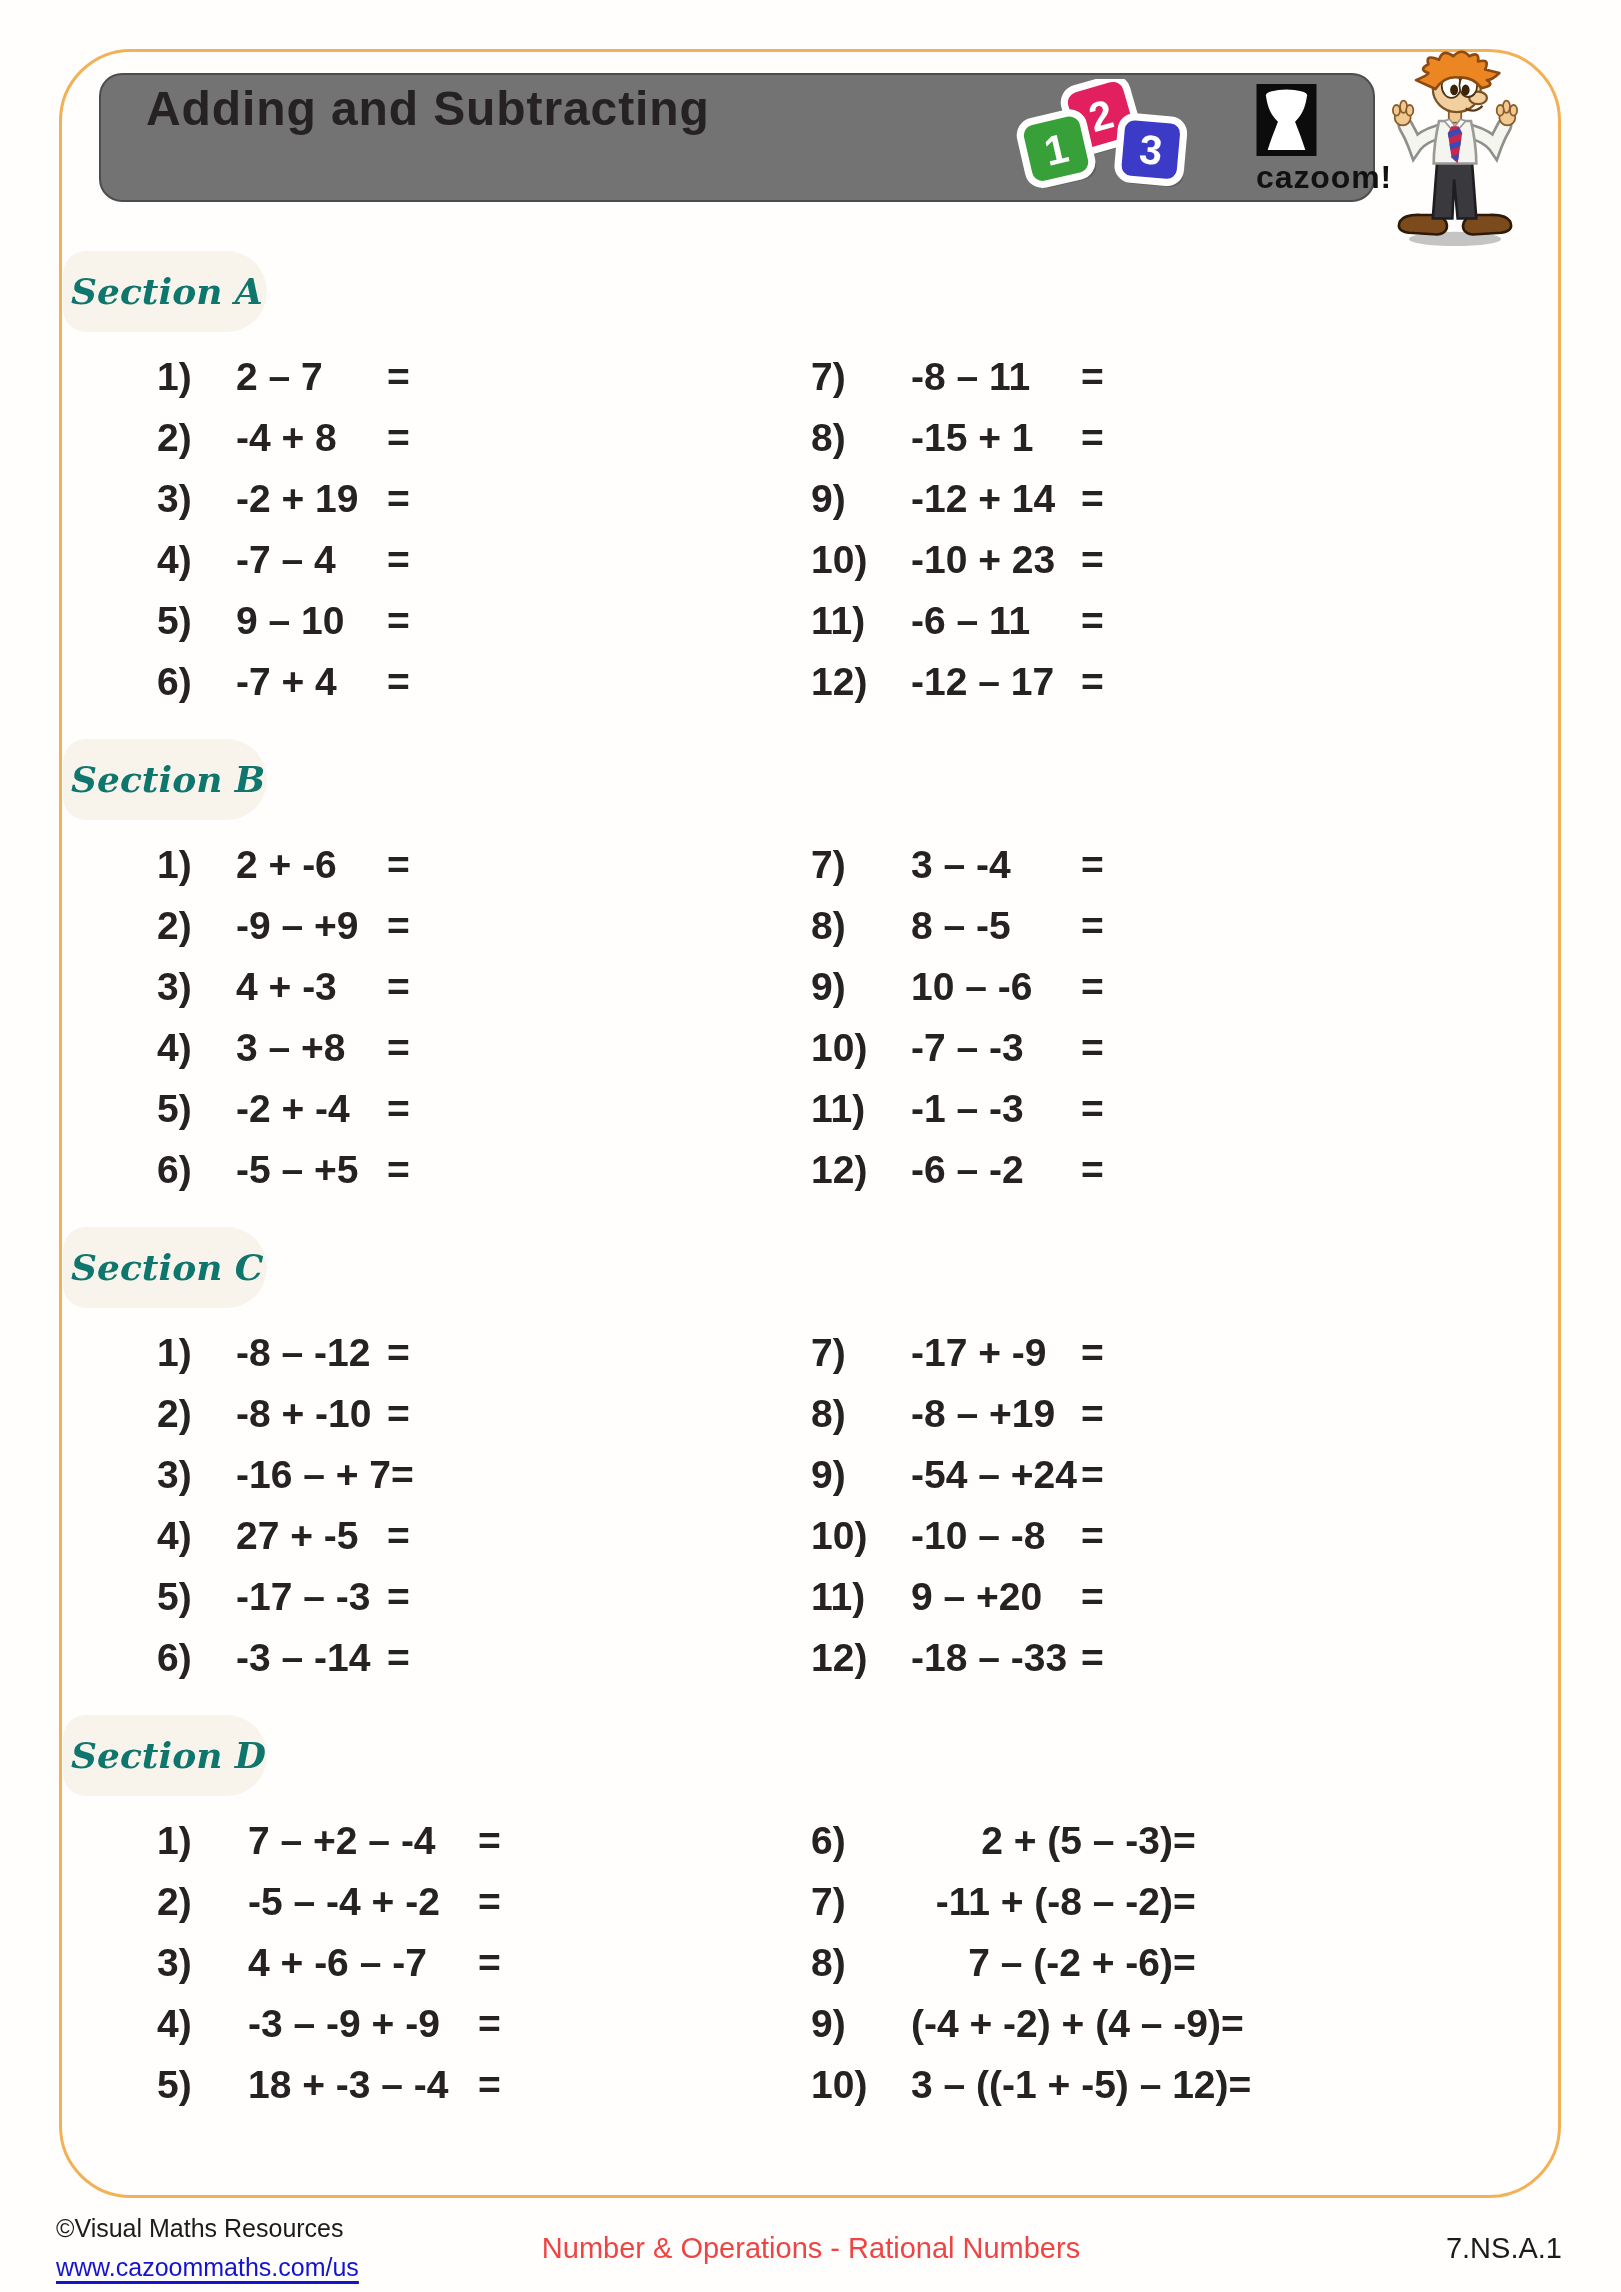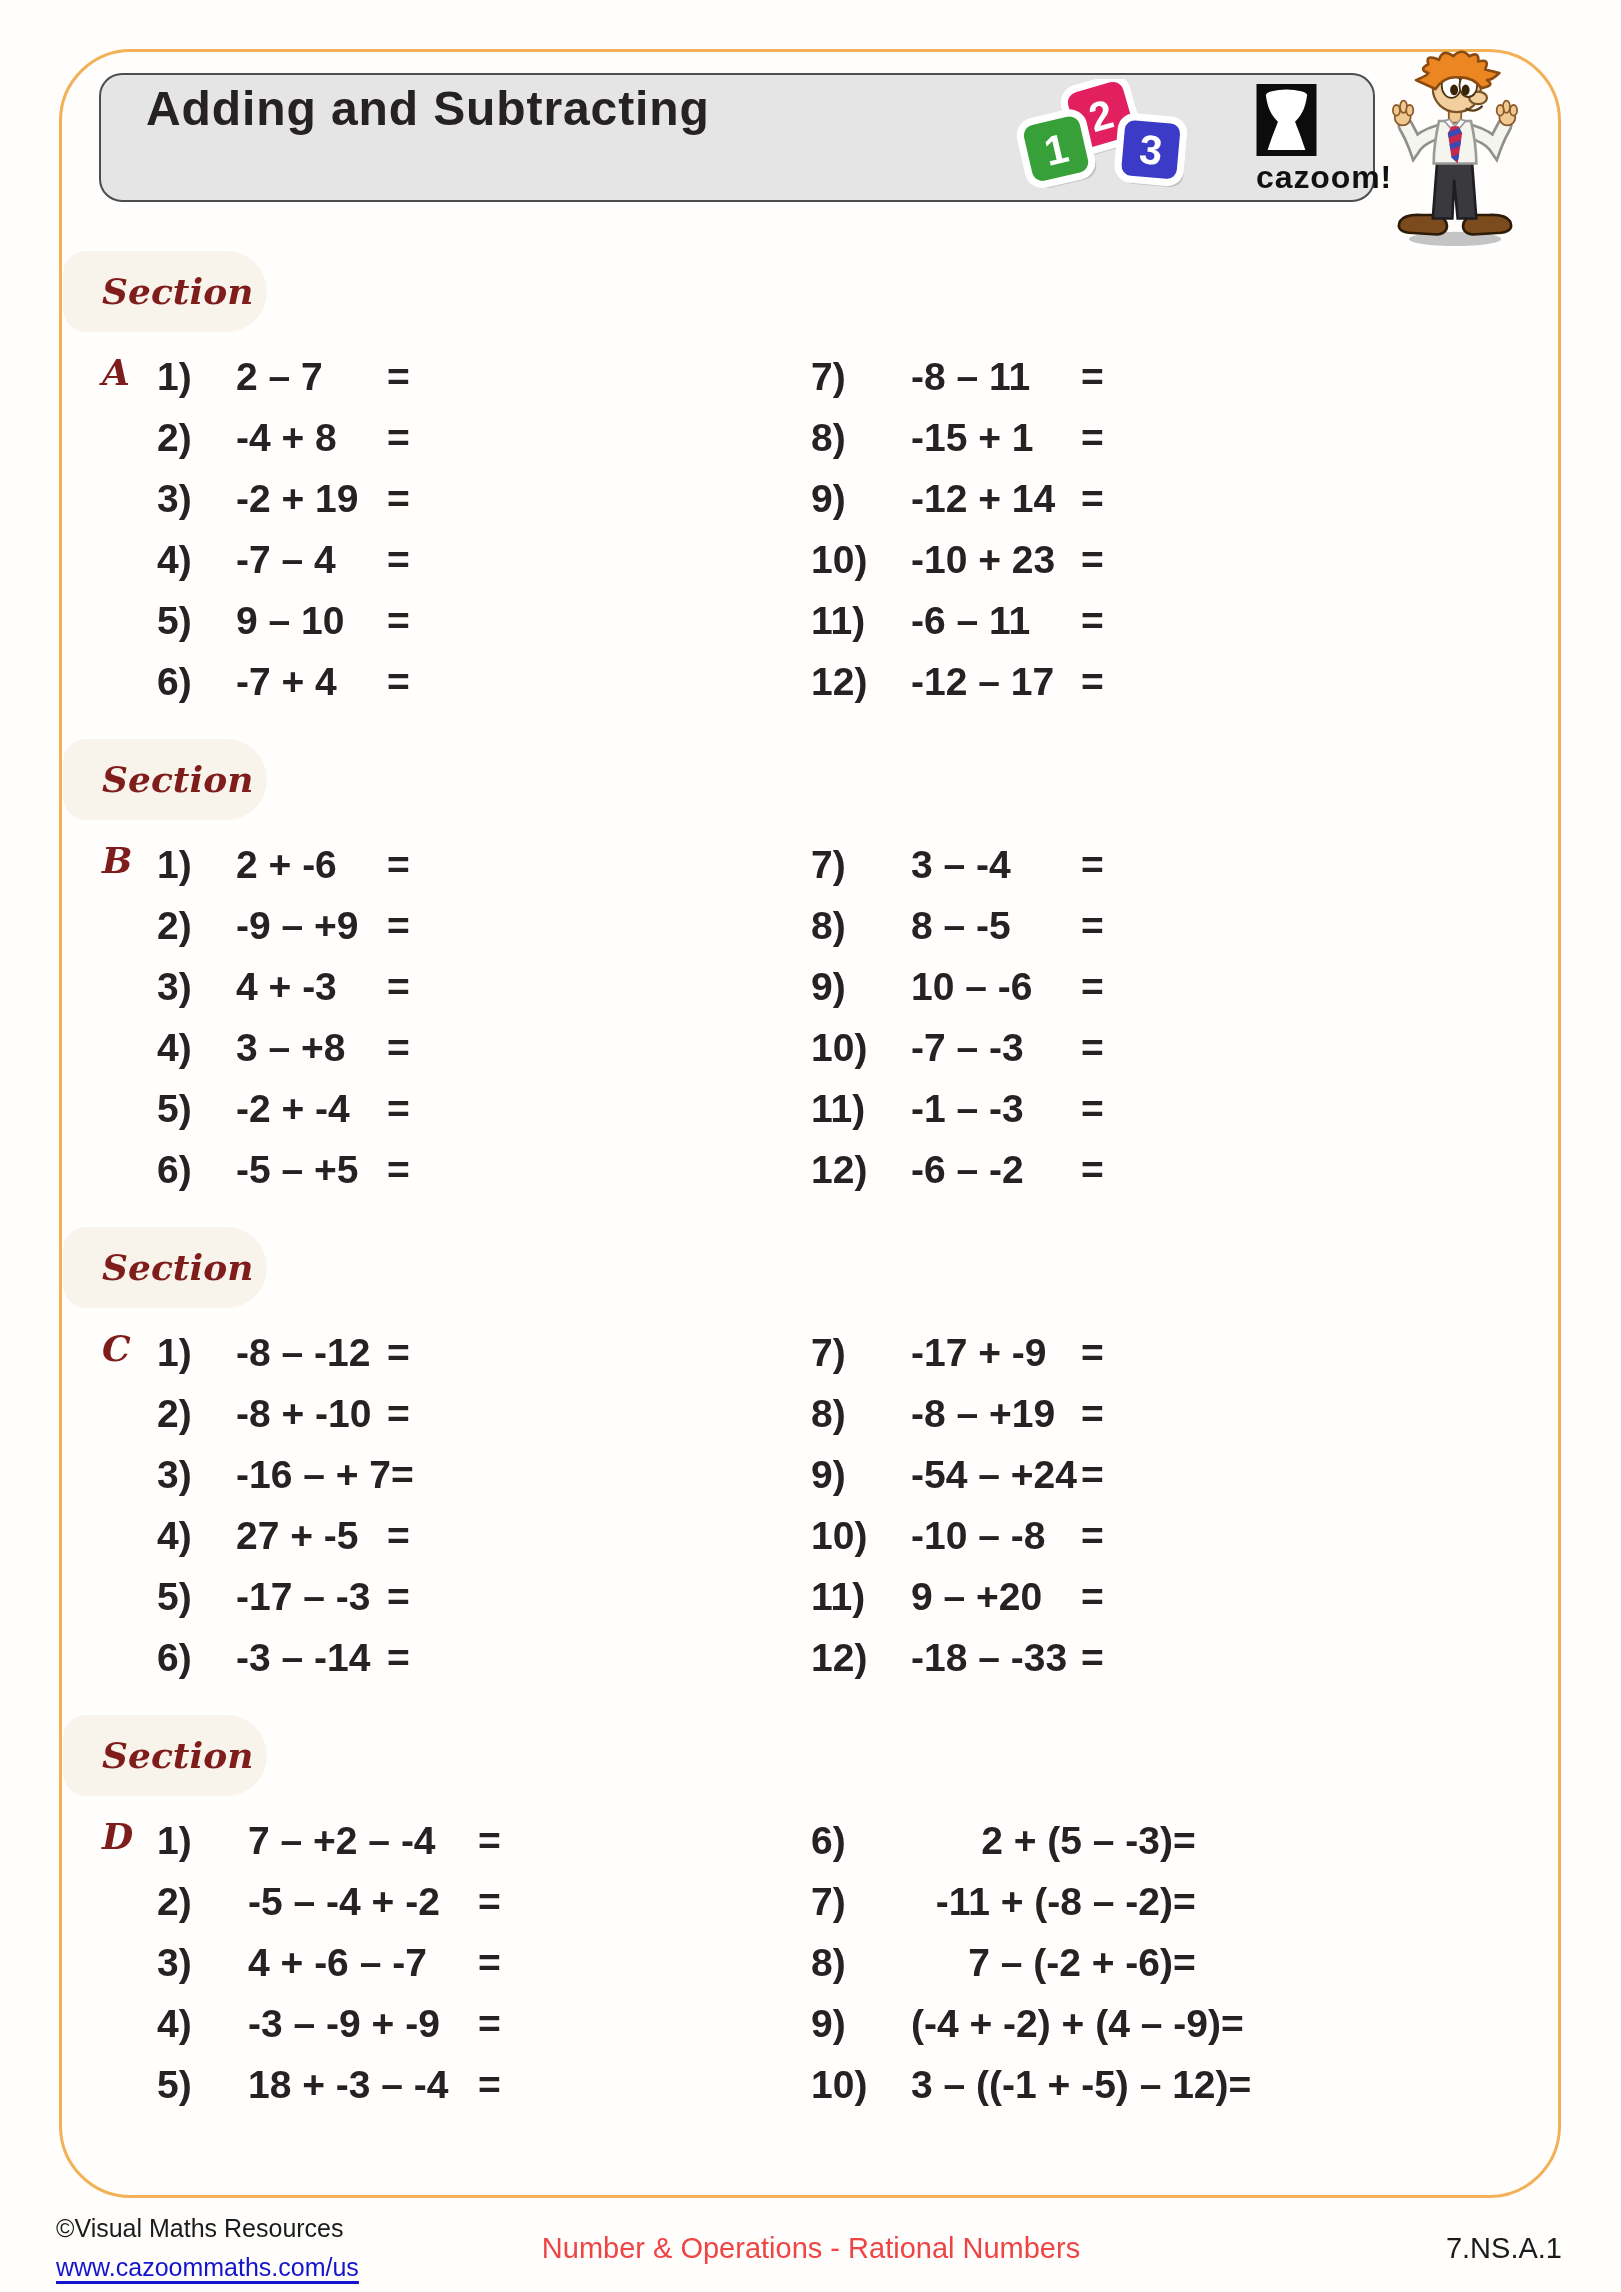--- a/index.html
+++ b/index.html
@@ -2,35 +2,35 @@
 <html style="font-size:14.3px"><head>
 <meta charset="utf-8">
 <style>
   html,body{margin:0;padding:0;background:#ffffff;}
   .page{position:relative;width:1622px;height:2293px;background:#fffefc;
         font-family:"Liberation Sans",sans-serif;overflow:hidden;}
   .frame{position:absolute;left:59px;top:49px;width:1496px;height:2143px;
          border:3.6px solid #F2B156;border-radius:72px;background:#fffefc;}
   
   .header-box{position:absolute;left:99px;top:73px;width:1272px;height:125px;
-              background:#e5e5e5;border:2.7px solid #4C4D4F;border-radius:23px;}
+              background:#737373;border:2.7px solid #4C4D4F;border-radius:23px;}
   .title{position:absolute;left:45px;top:7.2px;font-weight:bold;font-size:48px;
          line-height:54px;color:#262122;letter-spacing:0.9px;}
   .tiles-svg{position:absolute;left:912px;top:3.6px;}
   .tile-num{font-family:"Liberation Sans",sans-serif;font-weight:bold;font-size:46px;fill:#ffffff;}
   .drum{position:absolute;left:1118px;top:9px;width:134px;text-align:center;}
   .brand{font-family:Liberation Sans, sans-serif;font-weight:bold;font-size:32px;
          color:#111111;line-height:36px;letter-spacing:0.9px;margin-left:37px;}
   .mascot{position:absolute;left:1384px;top:50px;}
   
   .section{position:absolute;left:0;width:1622px;}
   .pill{position:absolute;left:63px;top:0;width:204px;height:81px;
         background:#F9F4EB;border-radius:23px 41px 41px 23px;}
   .pill-label{display:block;font-family:"DejaVu Serif",serif;font-style:italic;
-        font-weight:bold;font-size:36px;line-height:81px;padding-left:39px;color:#7f1d1d;}
+        font-weight:bold;font-size:36px;line-height:81px;padding-left:8px;color:#0f766e;}
   .rows{position:absolute;top:95px;left:0;width:1622px;}
   .col{position:absolute;top:0;}
   .col-left{left:157px;}
   .col-right{left:811px;}
   .prow{display:flex;align-items:center;height:61px;font-weight:bold;
         font-size:39px;color:#262122;white-space:pre;}
   .num{display:inline-block;width:79px;}
   .col-right .num{width:100px;}
   .expr{display:inline-block;min-width:151px;}
   .col-right .expr{min-width:170px;}

